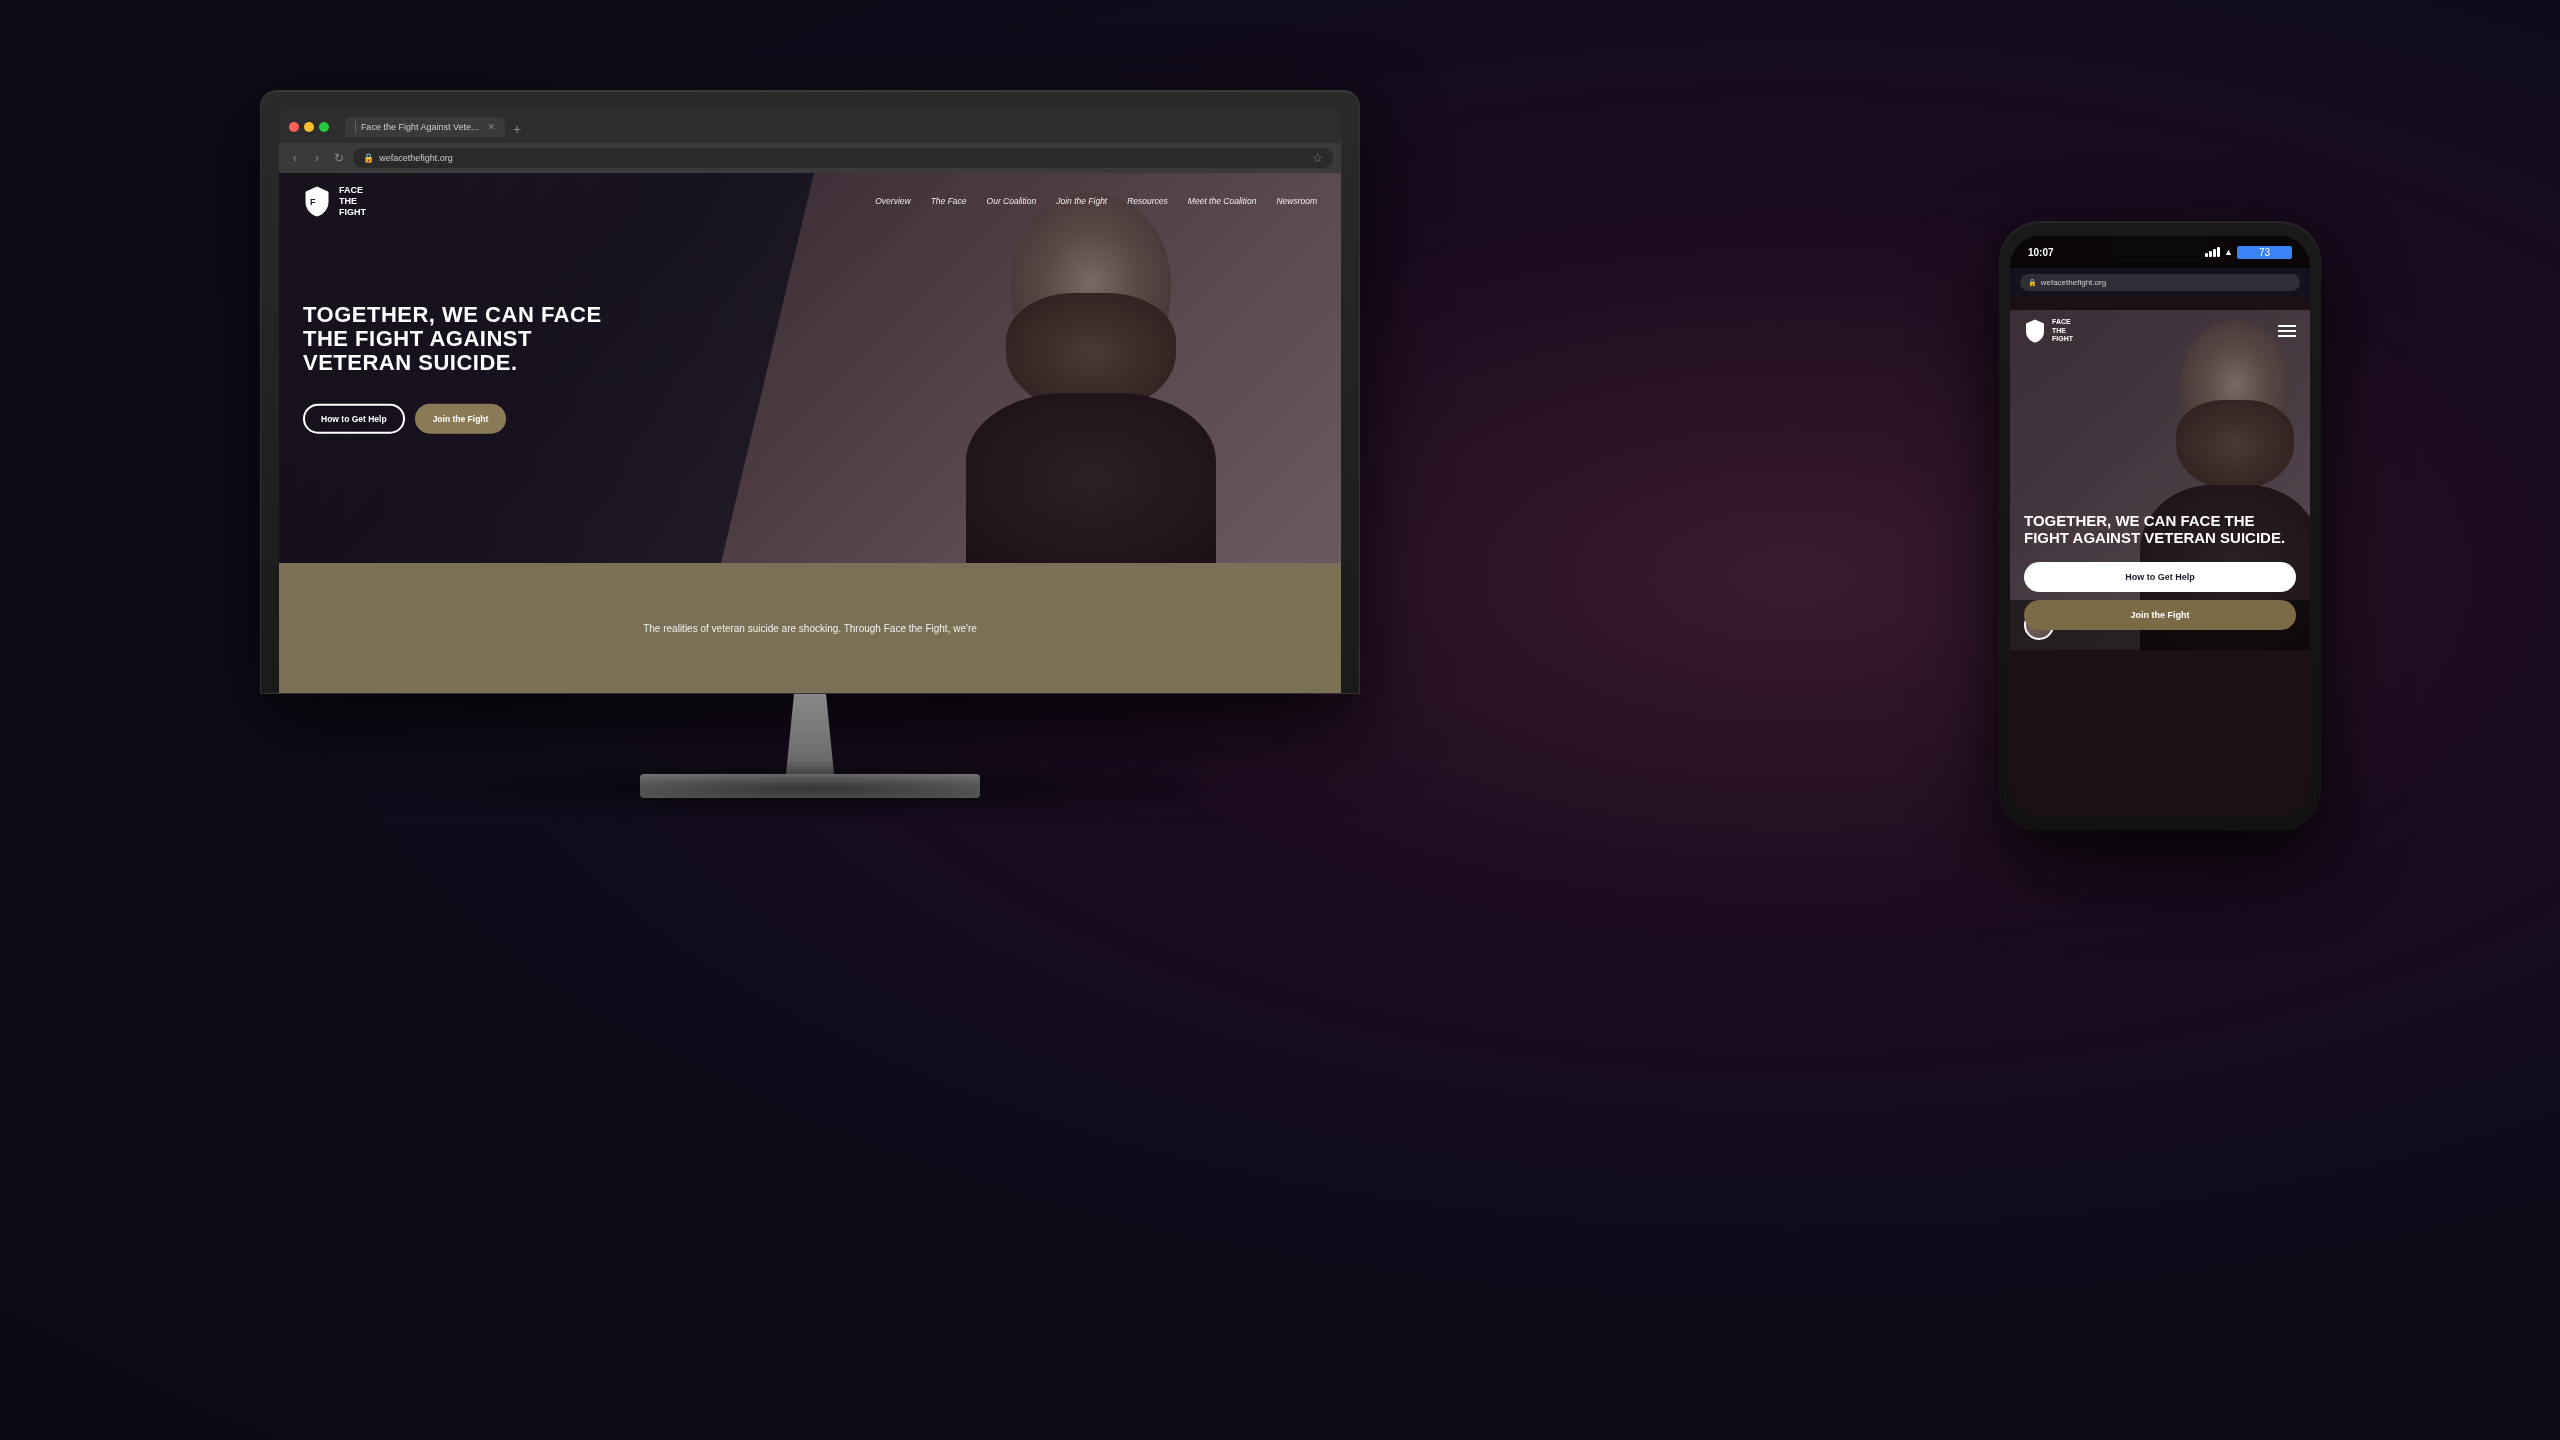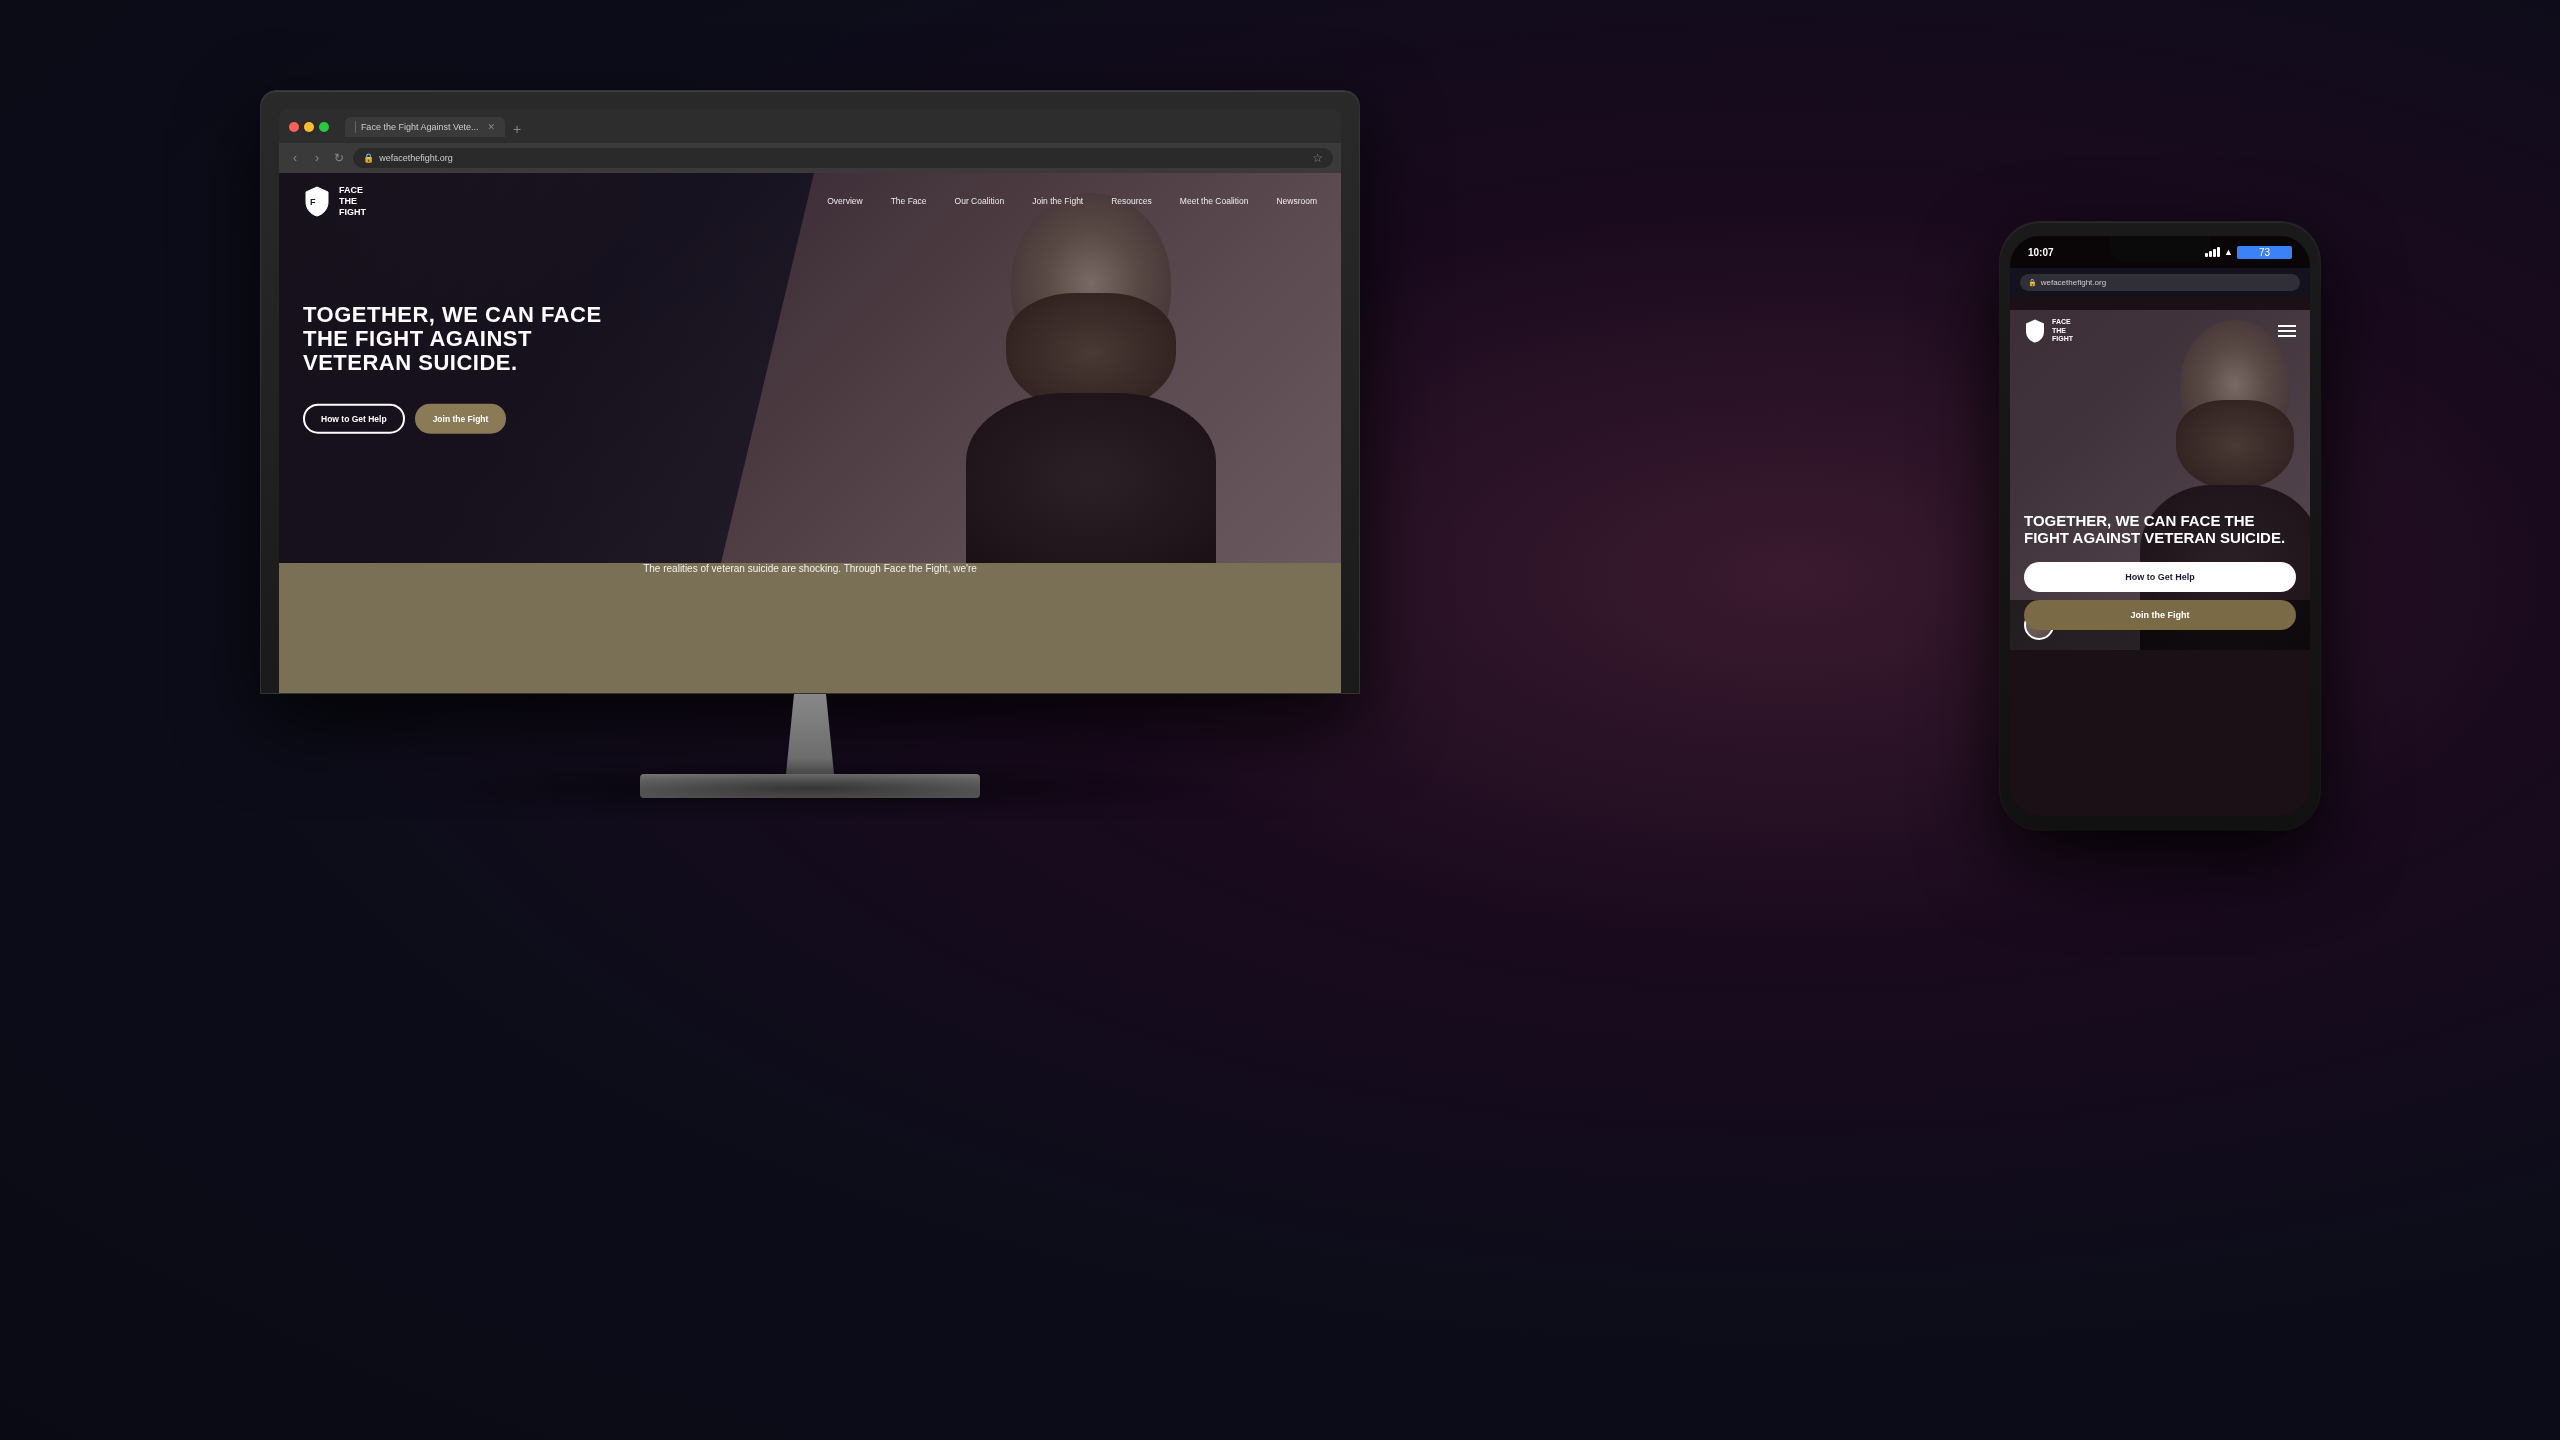--- a/index.html
+++ b/index.html
@@ -246,22 +246,23 @@
     .logo-text {
       color: white;
       font-size: 9px;
       font-weight: bold;
       line-height: 1.2;
       text-transform: uppercase;
     }
 
     .nav-links {
       display: flex;
-      gap: 28px;
+      gap: 20px;
       margin-left: auto;
+      font-style: italic;
     }
 
     .nav-link {
       color: rgba(255,255,255,0.9);
       font-size: 8.5px;
       text-decoration: none;
       white-space: nowrap;
     }
 
     .website-hero-content {
@@ -309,22 +310,23 @@
       font-size: 8.5px;
       font-weight: bold;
       cursor: pointer;
       white-space: nowrap;
     }
 
     .website-below-fold {
       height: 130px;
       background: #7a7055;
       display: flex;
-      align-items: flex-start;
+      align-items: center;
       justify-content: center;
+      padding: 20px;
     }
 
     .below-fold-text {
       color: rgba(255,255,255,0.9);
       font-size: 10px;
       text-align: center;
       max-width: 600px;
     }
 
     

